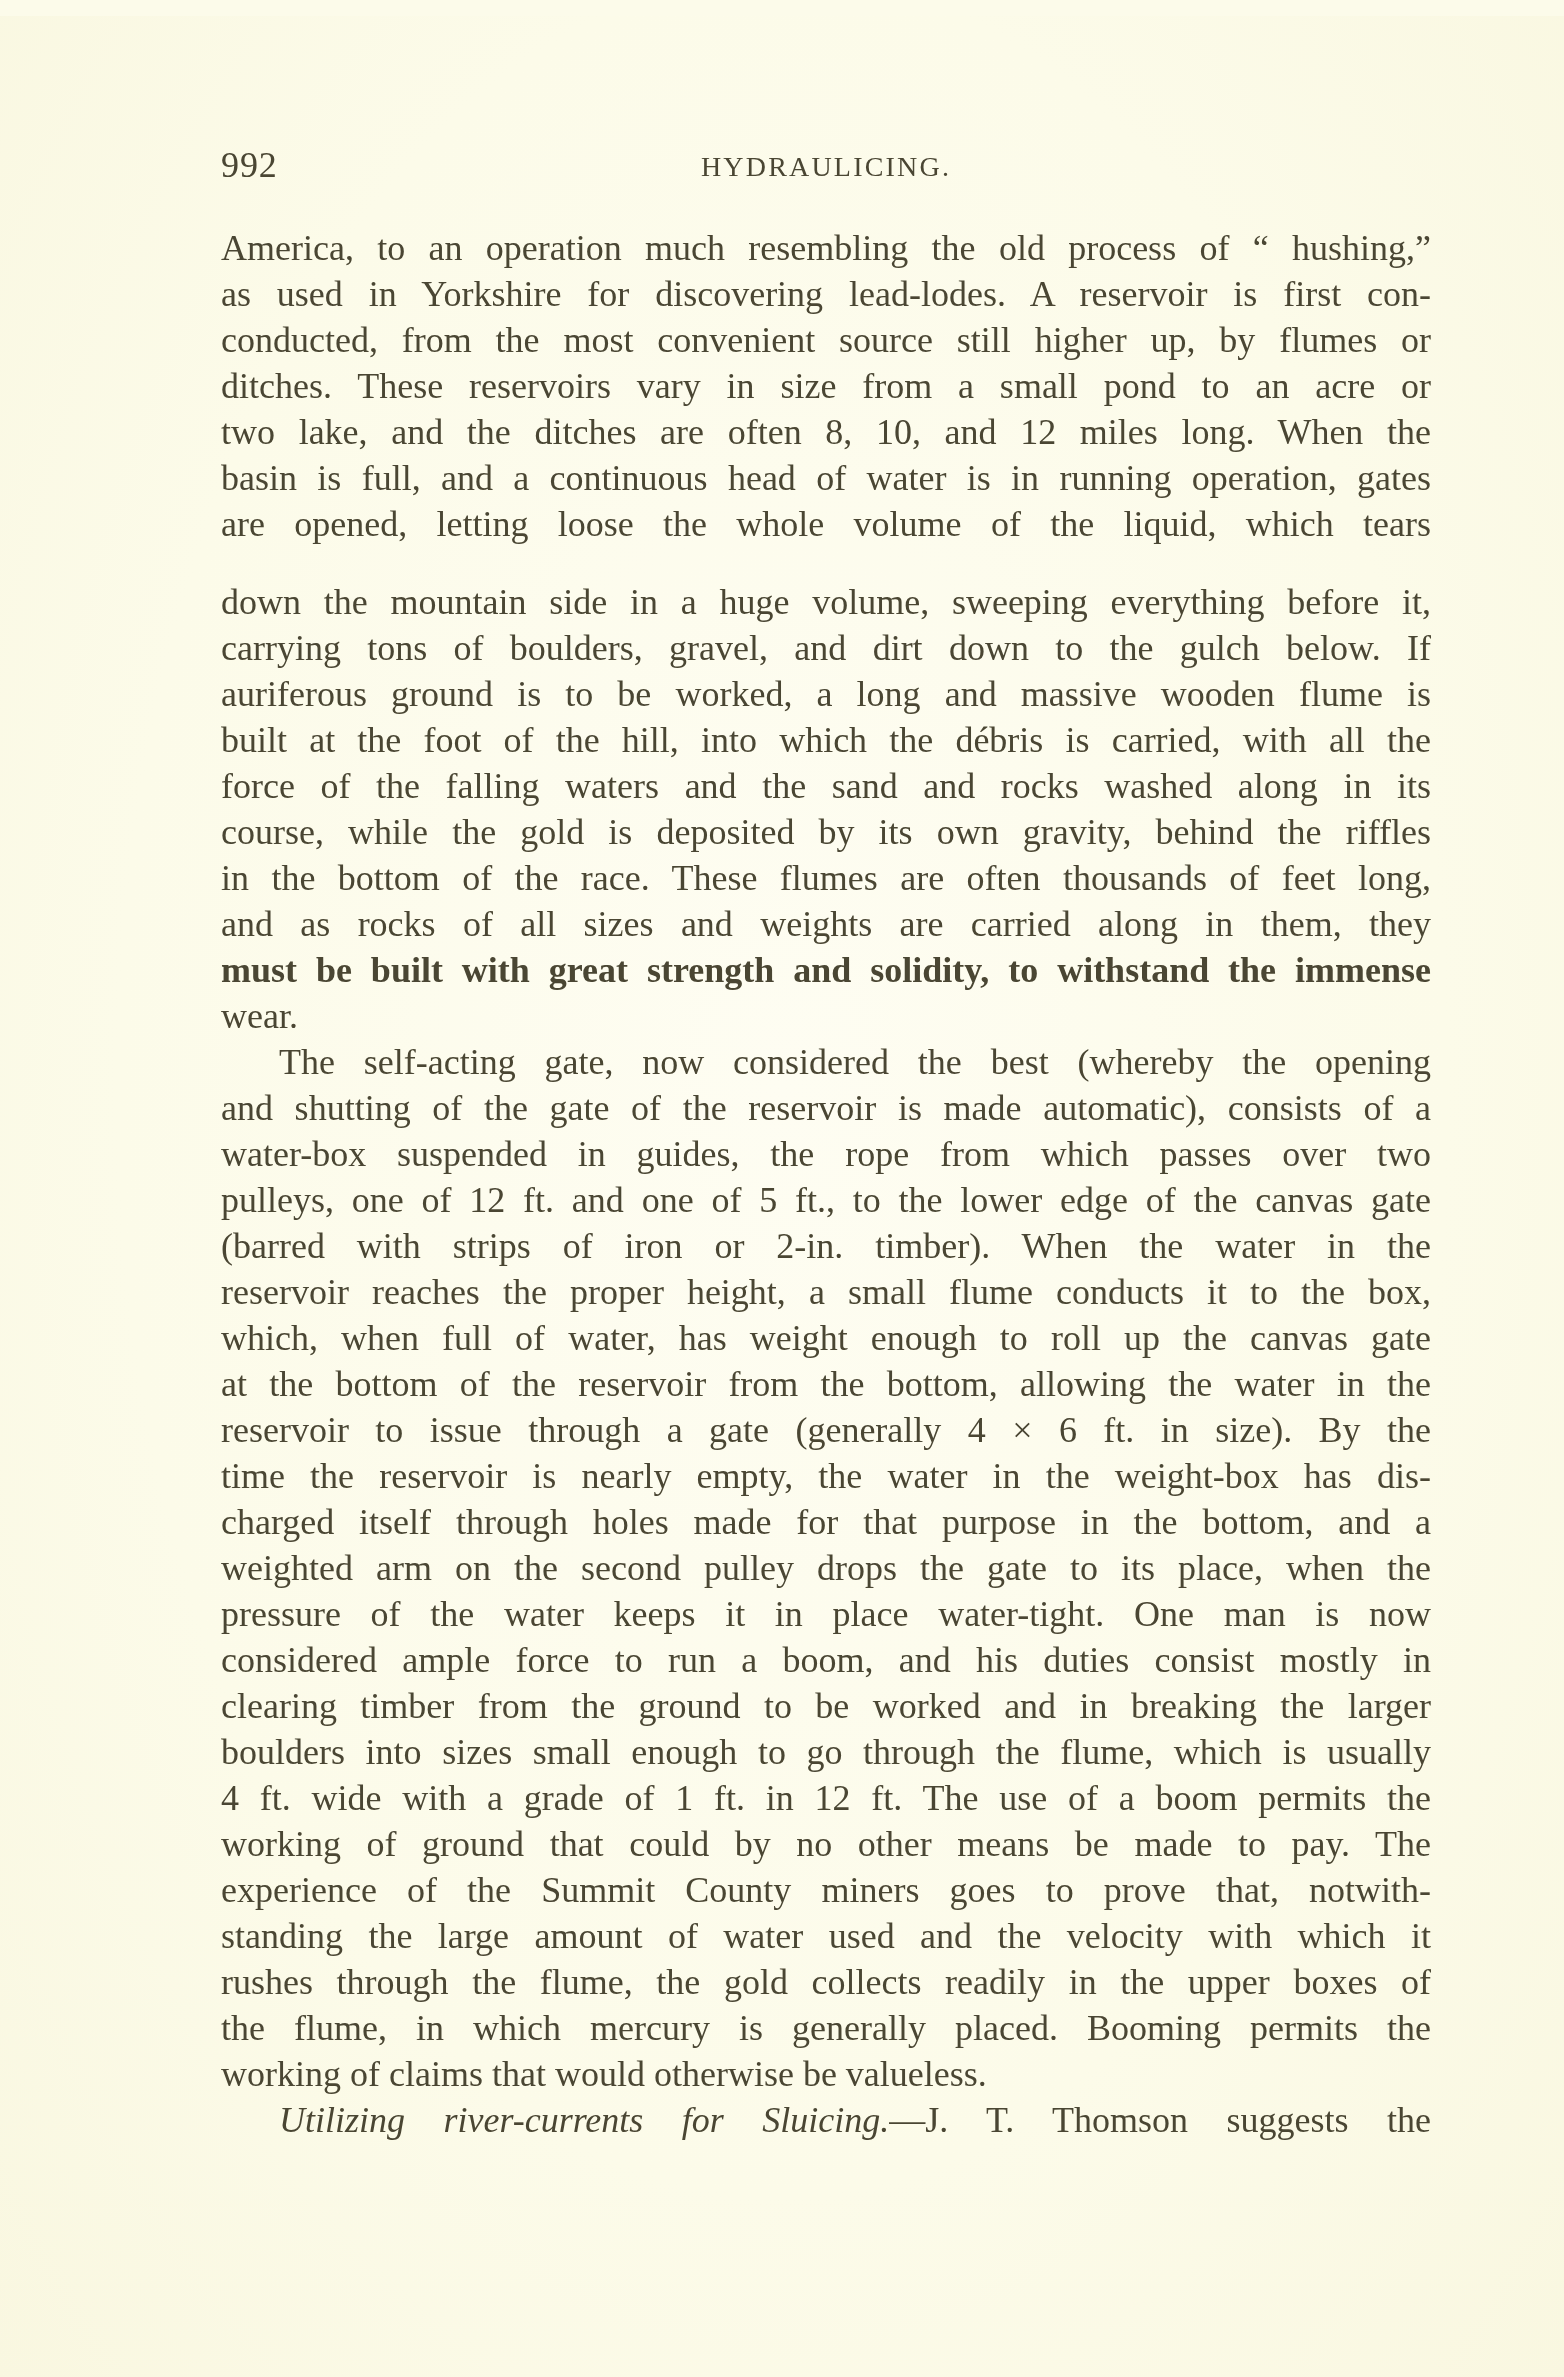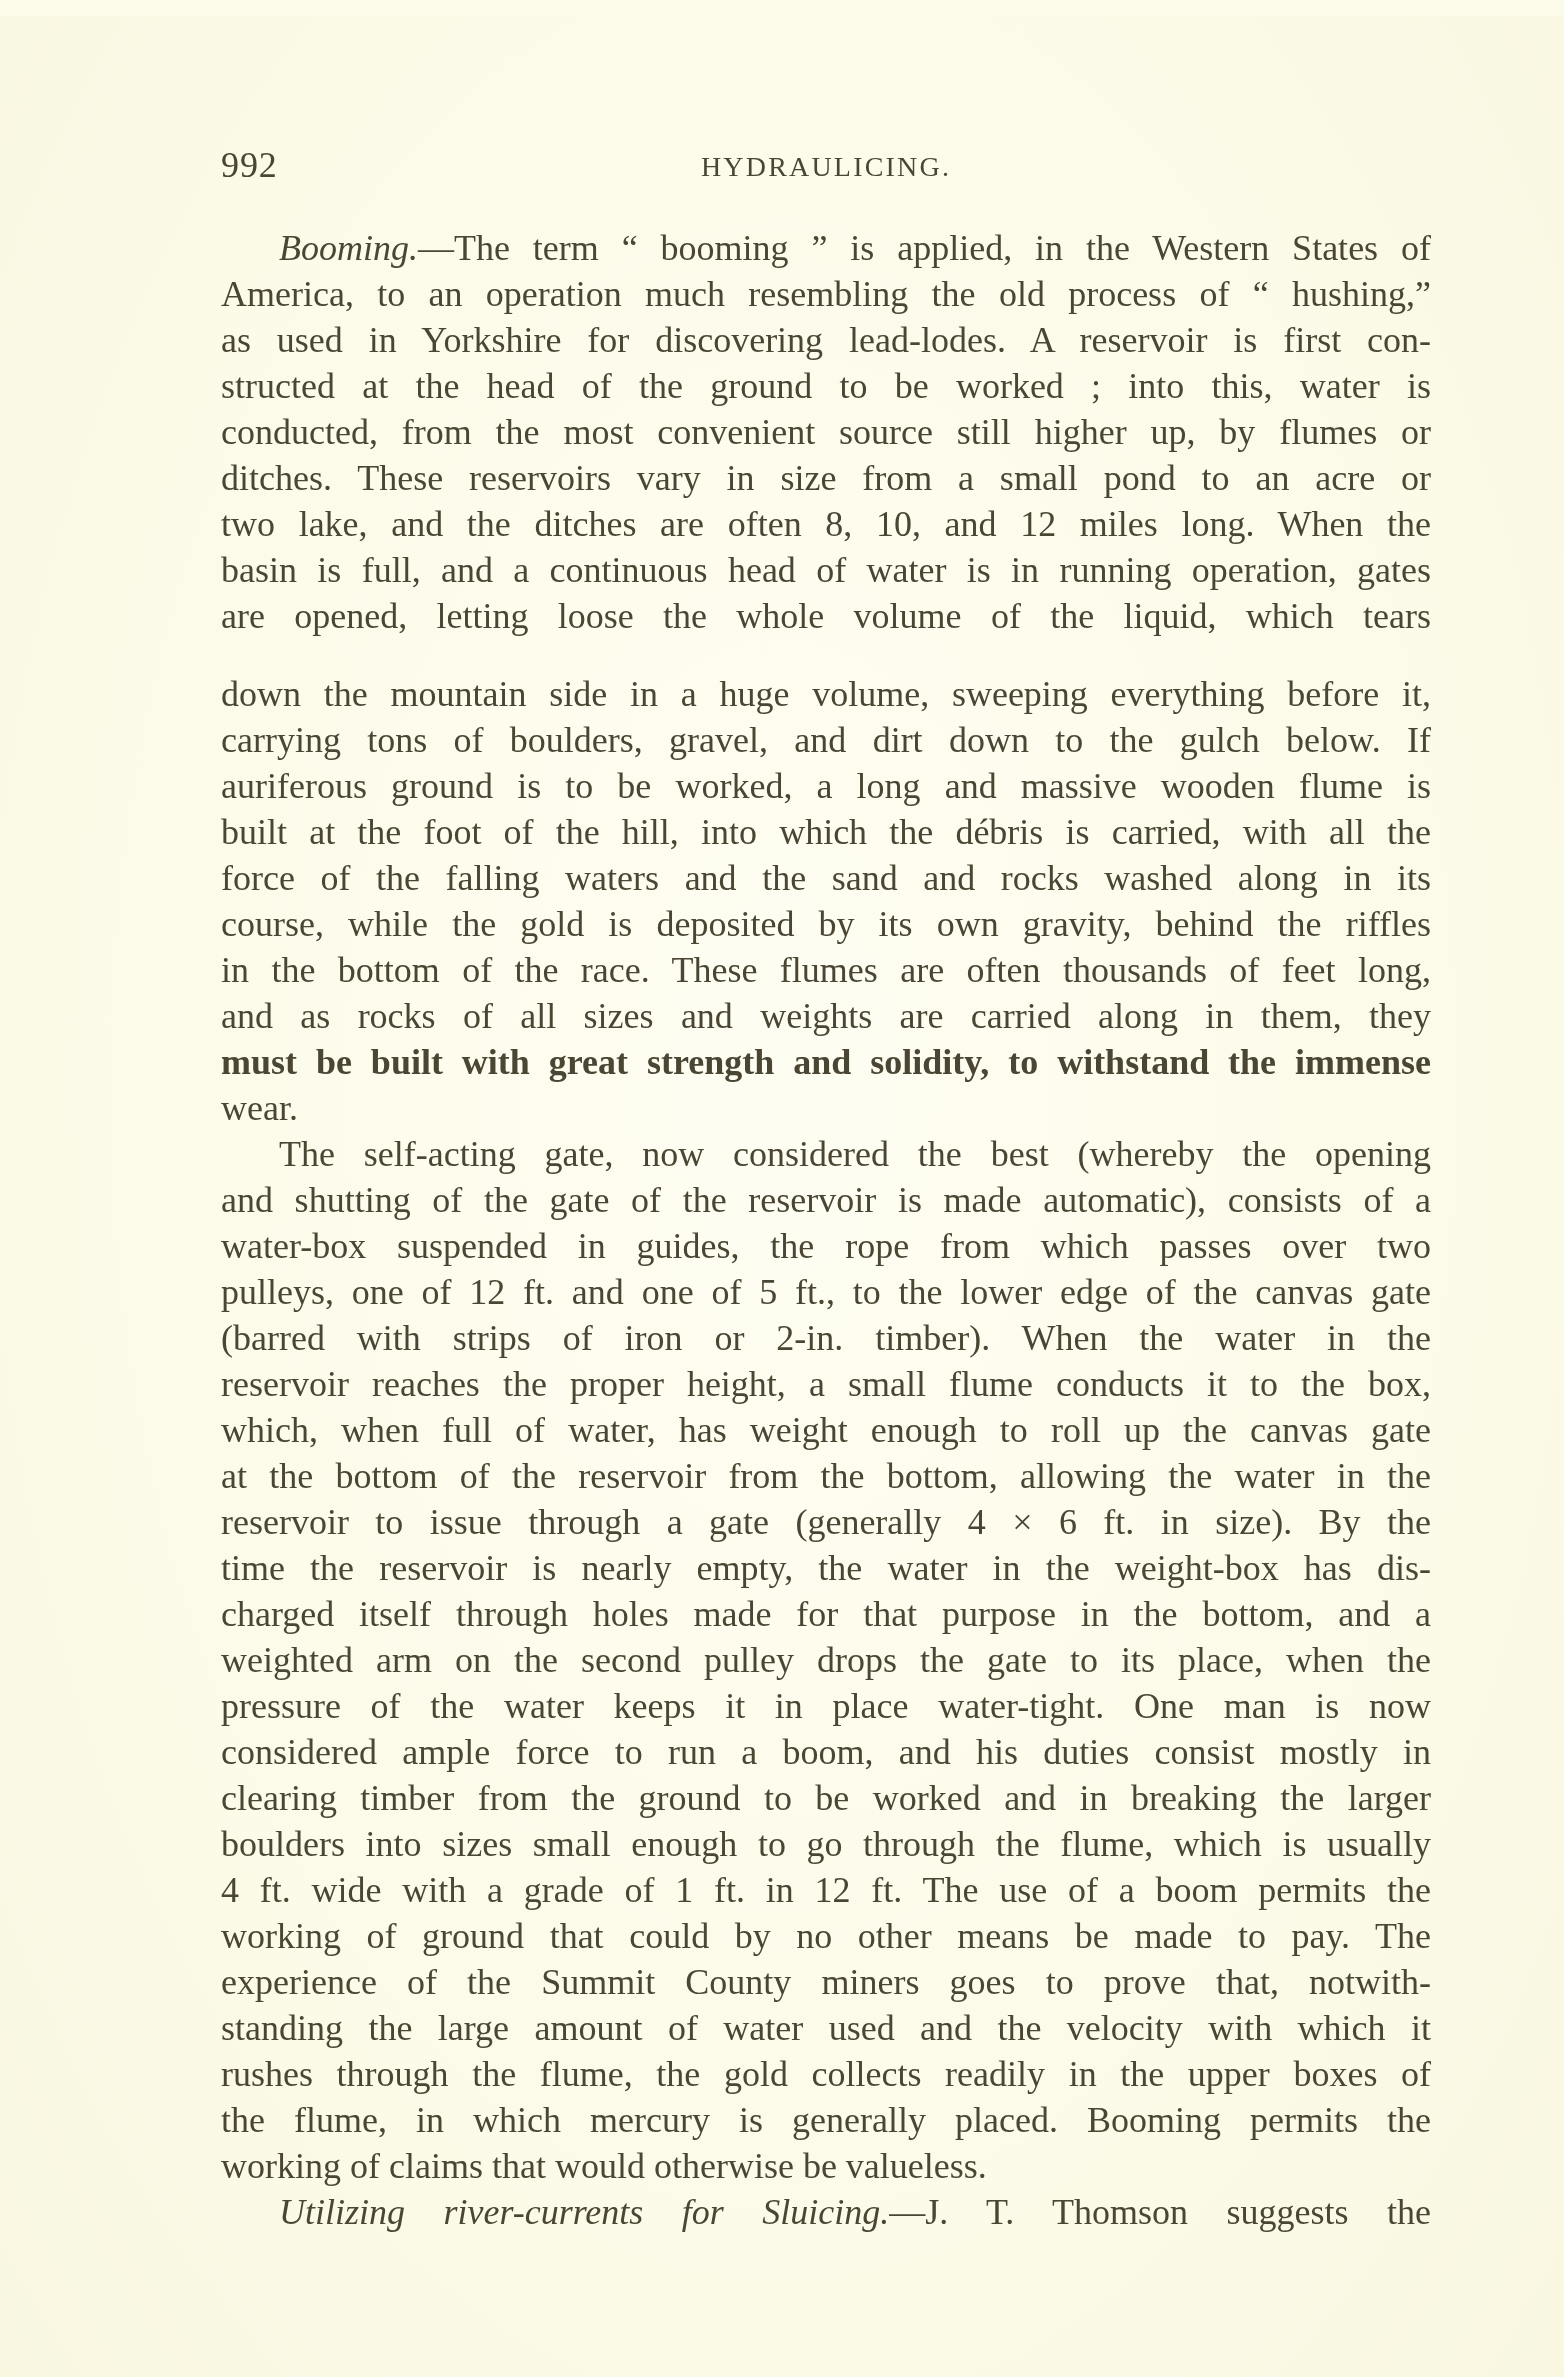--- a/index.html
+++ b/index.html
@@ -79,24 +79,22 @@
 <div class="page">
 
   <div class="running-head">
     <span class="page-number">992</span>
     <span class="running-title">HYDRAULICING.</span>
   </div>
 
   <div class="body-text">
 
     <div class="paragraph">
-      <div class="line indent" style="white-space: nowrap;"><span class="it">Booming.</span><span>—The term “ booming ” is applied, in the Western States of</span></div>
       <div class="line" style="white-space: nowrap;">America, to an operation much resembling the old process of “ hushing,”</div>
       <div class="line" style="white-space: nowrap;">as used in Yorkshire for discovering lead-lodes.  A reservoir is first con-</div>
-      <div class="line" style="white-space: nowrap;">structed at the head of the ground to be worked ; into this, water is</div>
       <div class="line" style="white-space: nowrap;">conducted, from the most convenient source still higher up, by flumes or</div>
       <div class="line" style="white-space: nowrap;">ditches.  These reservoirs vary in size from a small pond to an acre or</div>
       <div class="line" style="white-space: nowrap;">two lake, and the ditches are often 8, 10, and 12 miles long.  When the</div>
       <div class="line" style="white-space: nowrap;">basin is full, and a continuous head of water is in running operation, gates</div>
       <div class="line" style="white-space: nowrap;">are opened, letting loose the whole volume of the liquid, which tears</div>
       <div class="line" style="white-space: nowrap; margin-top: 32px;">down the mountain side in a huge volume, sweeping everything before it,</div>
       <div class="line" style="white-space: nowrap;">carrying tons of boulders, gravel, and dirt down to the gulch below.  If</div>
       <div class="line" style="white-space: nowrap;">auriferous ground is to be worked, a long and massive wooden flume is</div>
       <div class="line" style="white-space: nowrap;">built at the foot of the hill, into which the débris is carried, with all the</div>
       <div class="line" style="white-space: nowrap;">force of the falling waters and the sand and rocks washed along in its</div>

